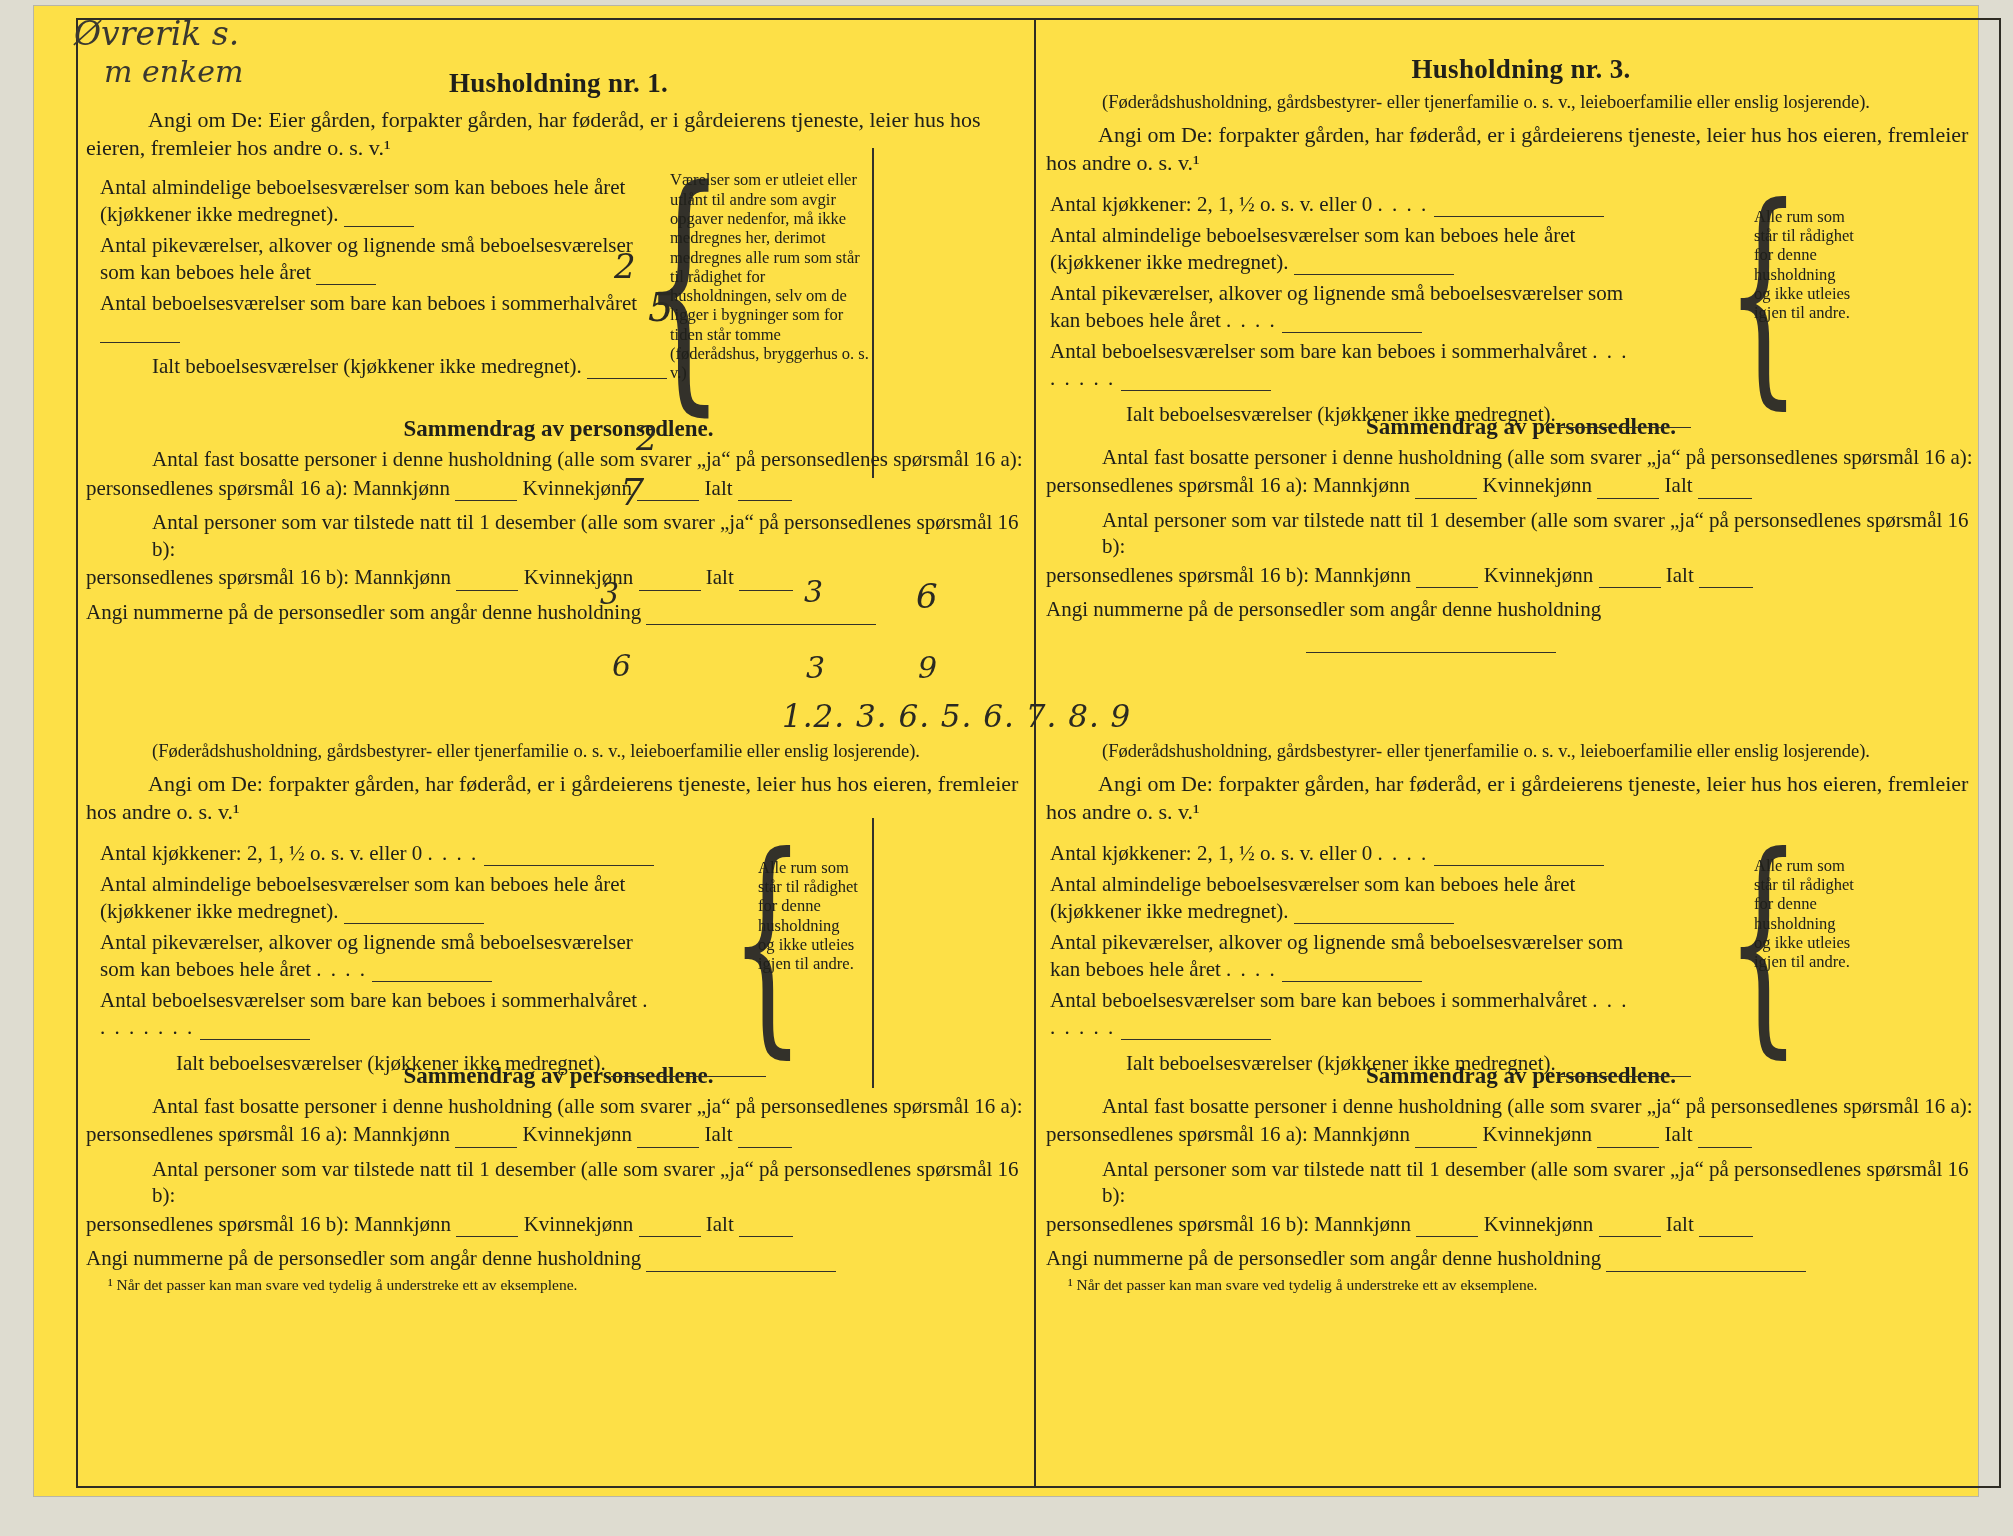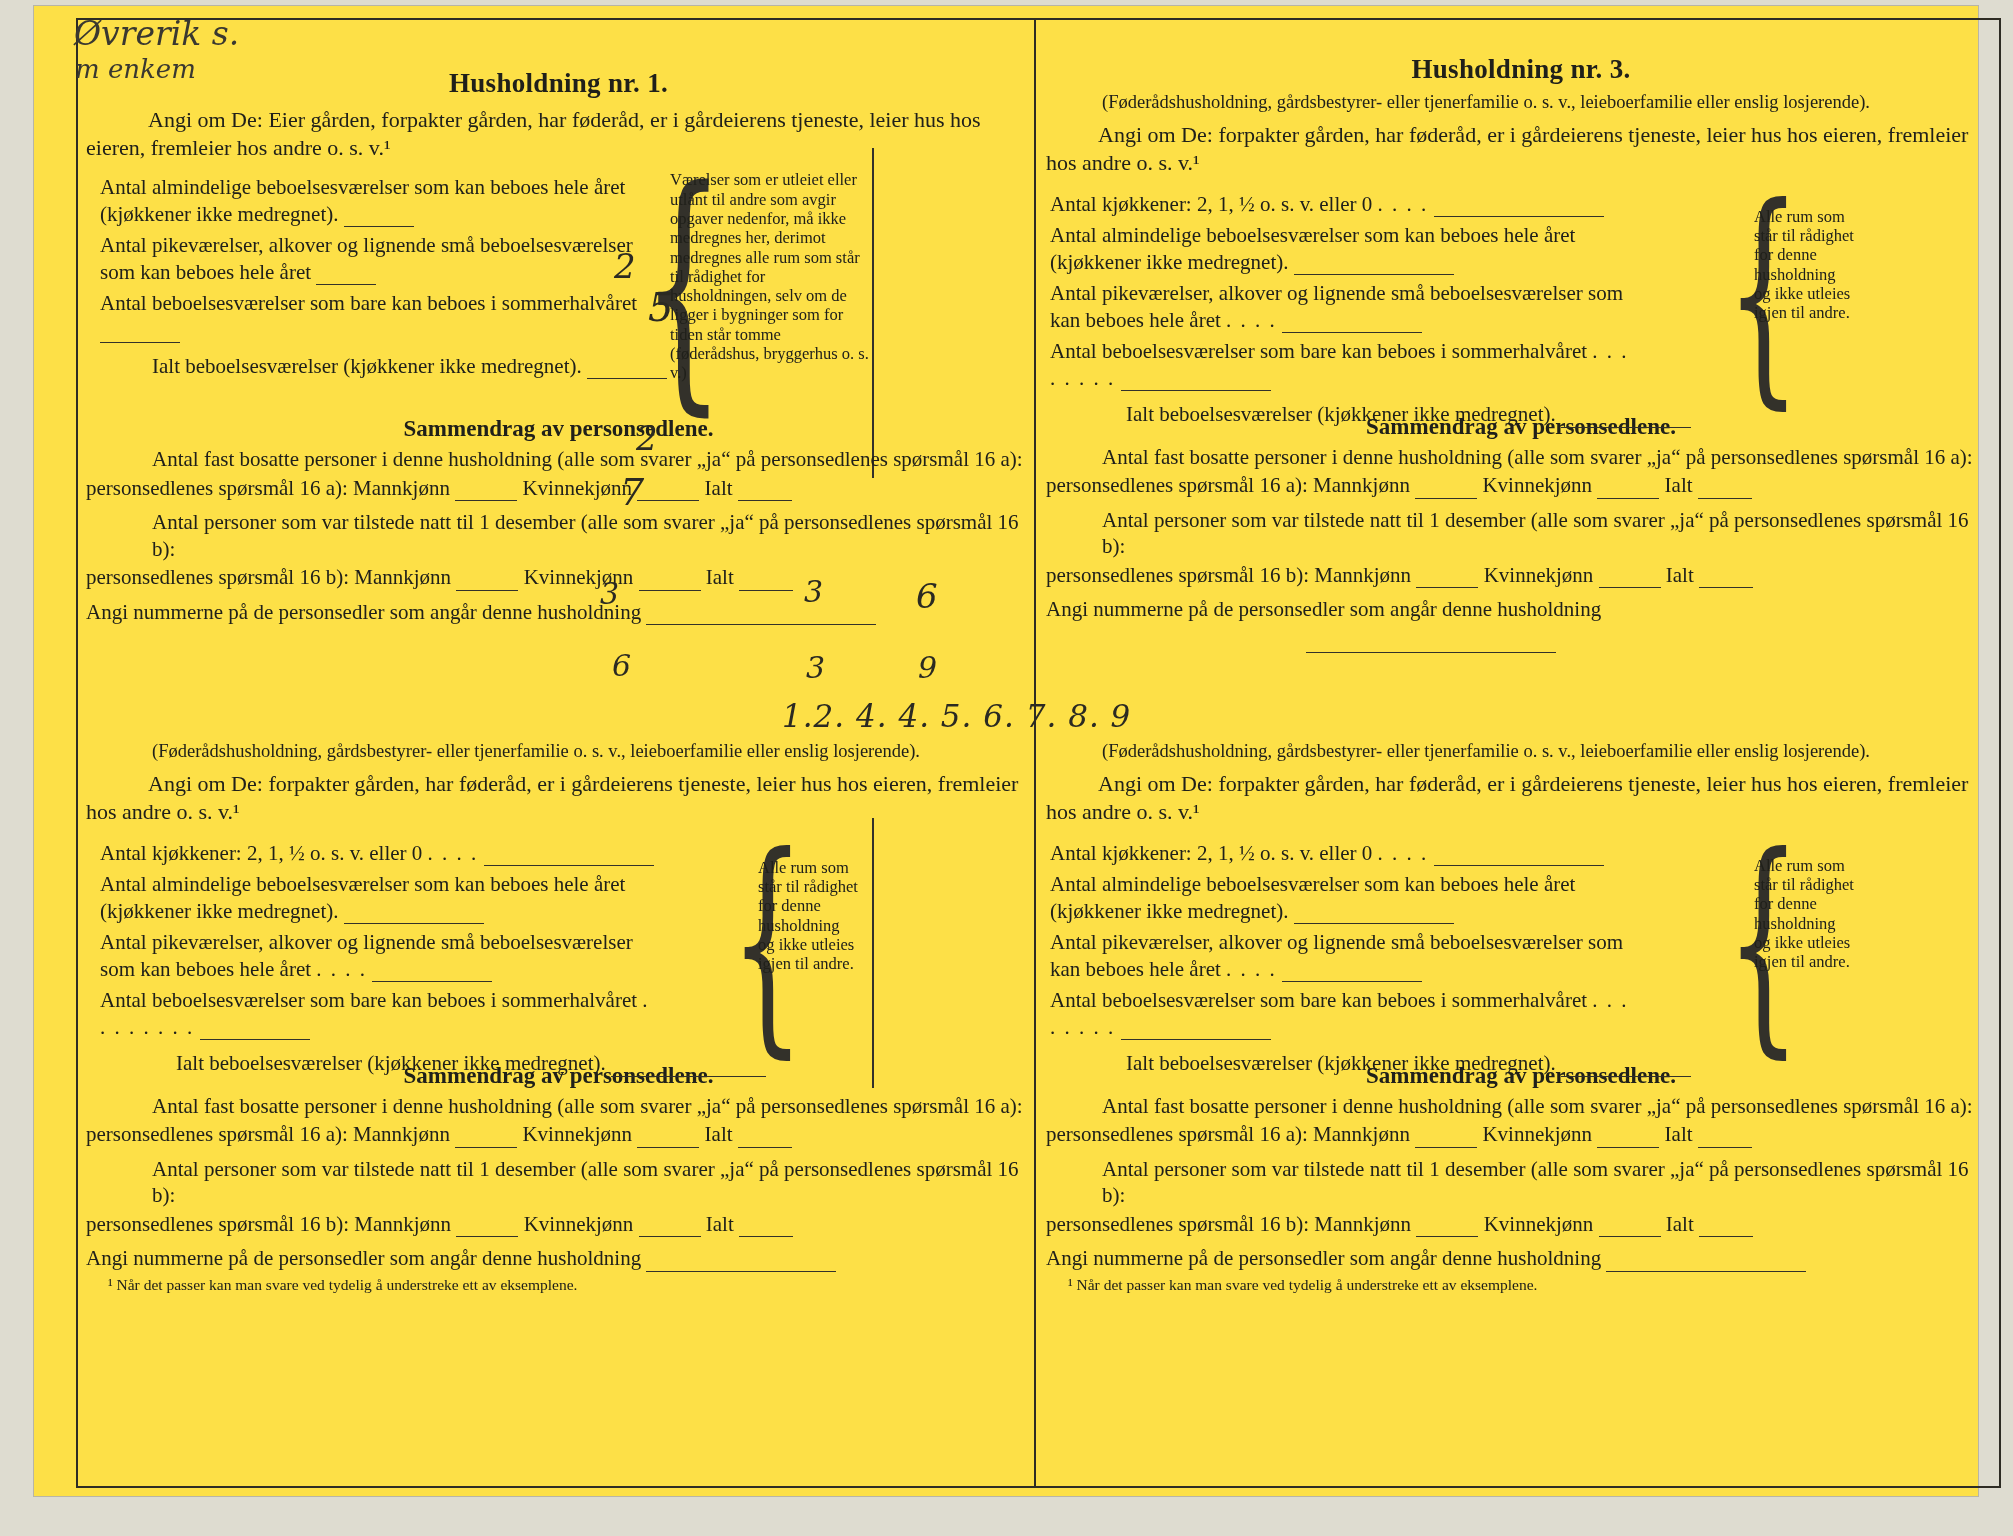--- a/index.html
+++ b/index.html
@@ -136,21 +136,21 @@
 </style>
 </head>
 <body>
 
 <div class="page">
   <div class="paper">
     <div class="inner-border"></div>
     <div class="colsplit"></div>
 
     <div class="hw hw-top" style="left:40px; top:8px;">Øvrerik s.</div>
-    <div class="hw hw-top" style="left:41px; top:48px; font-size:26px;">m enkem</div>
+    <div class="hw hw-top" style="left:70px; top:48px; font-size:30px;">m enkem</div>
 
     <div class="col col-left">
 
       <div style="position:absolute; left:0; top:62px; width:945px;">
         <div class="hh-title">
           <span>Husholdning nr.</span>
           <span>1</span>.
         </div>
 
         <div class="q-line">
@@ -440,15 +440,15 @@
     <div class="hw hw-big" style="left:586px; top:464px; font-size:38px;">7</div>
 
     <div class="hw hw-mid" style="left:566px; top:570px;">3</div>
     <div class="hw hw-mid" style="left:770px; top:568px;">3</div>
     <div class="hw hw-mid" style="left:882px; top:570px; font-size:34px;">6</div>
 
     <div class="hw hw-mid" style="left:578px; top:642px;">6</div>
     <div class="hw hw-mid" style="left:772px; top:644px;">3</div>
     <div class="hw hw-mid" style="left:884px; top:644px;">9</div>
 
-    <div class="hw hw-mid" style="left:748px; top:692px; font-size:31px; letter-spacing:1px;">1.2. 4. 4. 5. 6. 7. 8. 9</div>
+    <div class="hw hw-mid" style="left:748px; top:692px; font-size:31px; letter-spacing:1px;">1.2. 3. 6. 5. 6. 7. 8. 9</div>
   </div>
 </div>
 
 </body></html>

